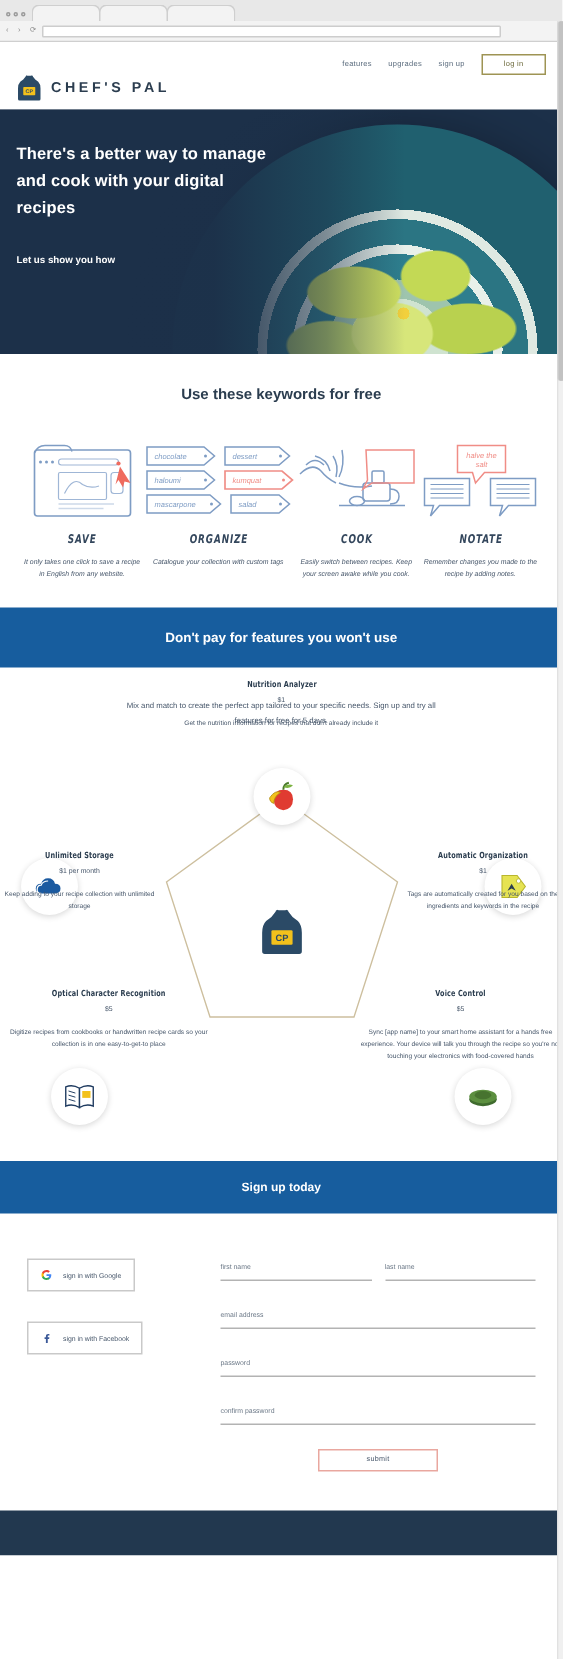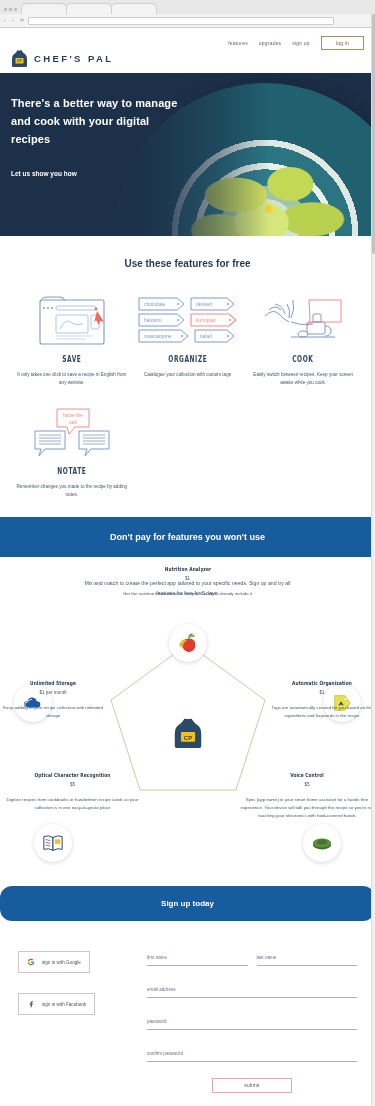--- a/index.html
+++ b/index.html
@@ -87,22 +87,22 @@
   }
   .hero-sub { color: #ffffff; font-size: 6.5px; font-weight: bold; margin-top: 22px; }
 
   
   .features { padding: 22px 0 18px; background: #ffffff; }
   .sec-title {
     text-align: center; font-size: 10px; font-weight: bold;
     color: #2b3d4f; margin-bottom: 26px;
   }
   .feat-grid {
-    display: grid; grid-template-columns: 1fr 1fr 1fr;
-    row-gap: 20px; padding: 0 14px;
+    display: grid; grid-template-columns: 1fr 1fr 1fr 1fr;
+    row-gap: 20px; padding: 0 14px; font-style: italic;
   }
   .feat { text-align: center; }
   .feat-art {
     height: 52px; display: flex; align-items: center; justify-content: center;
     margin-bottom: 8px;
   }
   .feat-name {
     font-size: 8px; font-weight: bold; letter-spacing: .7px;
     color: #33465c; margin-bottom: 7px;
     font-family: "DejaVu Sans Condensed", "Liberation Sans", sans-serif;
@@ -111,21 +111,21 @@
   .feat-desc {
     font-size: 4.6px; line-height: 1.75; color: #46566a;
     max-width: 112px; margin: 0 auto;
   }
 
   
   .band {
     background: #175d9e; color: #ffffff; text-align: center;
     font-size: 9px; font-weight: bold; padding: 15px 0;
   }
-  .band.small { font-size: 8px; padding: 13px 0; border-radius: 12px; }
+  .band.small { font-size: 8px; padding: 13px 0; }
 
   
   .upgrades { padding: 22px 0 12px; }
   .upg-intro {
     text-align: center; font-size: 5.2px; line-height: 1.85;
     color: #46566a; max-width: 222px; margin: 0 auto 26px;
   }
   .penta-wrap { position: relative; height: 250px; }
   .penta-svg { position: absolute; left: 50%; top: 0; transform: translateX(-50%); }
   .node {
@@ -230,21 +230,21 @@
     <div class="hero-flower"></div>
   </div>
   <div class="hero-overlay"></div>
   <div class="hero-inner">
     <div class="hero-title">There's a better way to manage and cook with your digital recipes</div>
     <div class="hero-sub">Let us show you how</div>
   </div>
 </div>
 
 <div class="features">
-  <div class="sec-title">Use these features for free</div>
+  <div class="sec-title">Use these keywords for free</div>
   <div class="feat-grid">
 
     <div class="feat">
       <div class="feat-art">
         <svg width="68" height="50" viewBox="0 0 68 50">
           <rect x="2" y="4" width="64" height="44" rx="2" fill="none" stroke="#7e9cc4" stroke-width="1.1"></rect>
           <path d="M2 6 Q4 1 9 1 L22 1 Q26 1 27 5" fill="none" stroke="#7e9cc4" stroke-width="1"></path>
           <circle cx="6" cy="12" r="1" fill="#7e9cc4"></circle>
             <circle cx="10" cy="12" r="1" fill="#7e9cc4"></circle>
             <circle cx="14" cy="12" r="1" fill="#7e9cc4"></circle>

